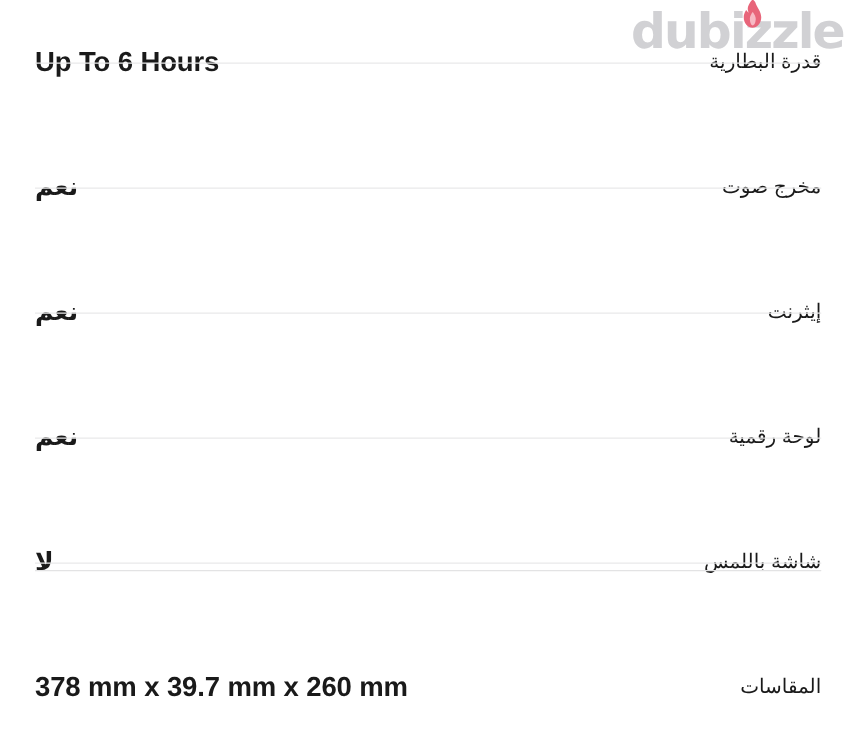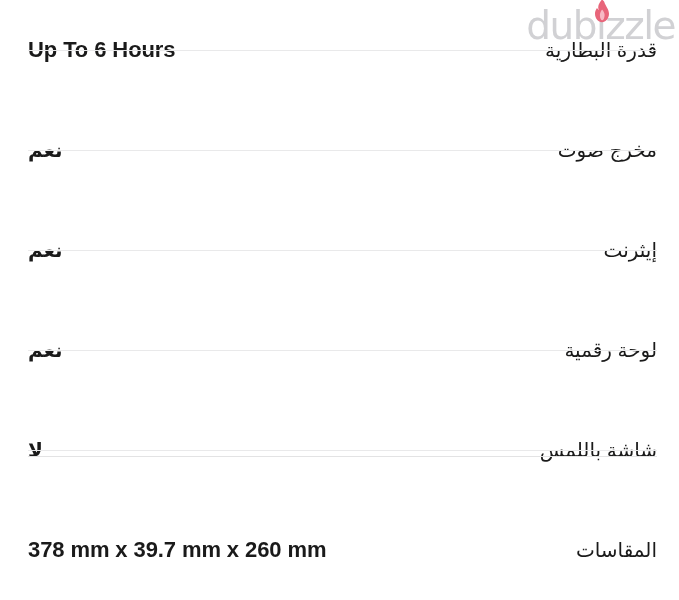--- a/index.html
+++ b/index.html
@@ -31,21 +31,21 @@
     box-sizing: border-box;
     padding: 0 22px 0 28px;
     display: flex;
     align-items: center;
     justify-content: space-between;
     flex-direction: row-reverse;
   }
 
   .spec-row .spec-label {
     color: #1a1a1a;
-    font-size: 20px;
+    font-size: 16px;
     line-height: 1.25;
     direction: rtl;
     unicode-bidi: embed;
     text-align: right;
     white-space: nowrap;
     font-weight: 400;
   }
 
   .spec-row .spec-value {
     color: #1a1a1a;
@@ -96,21 +96,21 @@
     right: 4px;
     height: 46px;
     display: flex;
     align-items: center;
     pointer-events: none;
     user-select: none;
   }
   #watermark .wm-text {
     font-family: "DejaVu Sans", "Liberation Sans", sans-serif;
     font-size: 39px;
-    font-weight: 400;
+    font-weight: 700;
     letter-spacing: -1.5px;
     color: #cfcfd2;
     line-height: 1;
     opacity: 0.95;
   }
   #watermark .wm-flame {
     position: absolute;
     top: -3px;
     right: 64px;
     width: 18px;

